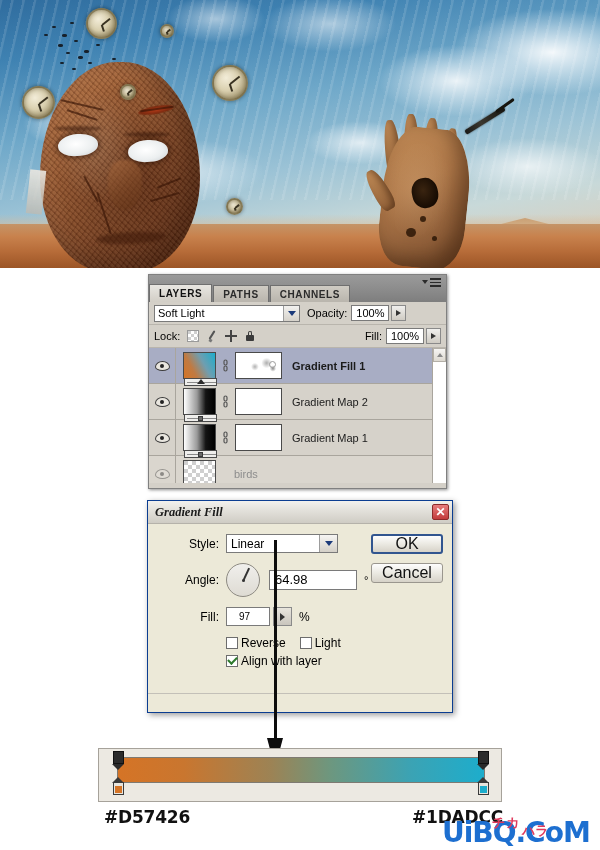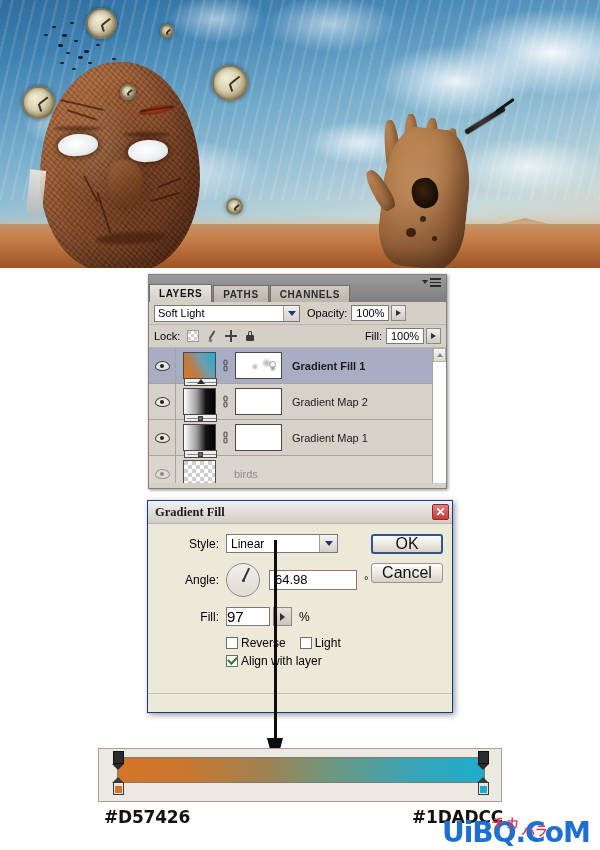--- a/index.html
+++ b/index.html
@@ -320,21 +320,21 @@
     background:#ece9d8;border:1px solid #0b3d91;box-sizing:border-box;
     box-shadow:2px 2px 6px rgba(0,0,0,.4);
     font-size:12px;color:#000;
   }
   .dlg-title{
     height:22px;display:flex;align-items:center;
     background:linear-gradient(180deg,#f2f1ee 0%,#e2e0da 45%,#cfccc4 100%);
     border-bottom:1px solid #b5b2aa;
     padding:0 3px 0 7px;
   }
-  .dlg-title .t{flex:1;font-weight:bold;font-size:12.5px;color:#1b1b1b;font-family:"Liberation Serif",serif;}
+  .dlg-title .t{flex:1;font-weight:bold;font-size:12.5px;color:#1b1b1b;font-family:"Liberation Serif",serif;font-style:italic;}
   .closebtn{
     width:17px;height:16px;box-sizing:border-box;
     background:linear-gradient(180deg,#e87d7d,#c23b3b);
     border:1px solid #8d2a2a;border-radius:2px;
     display:flex;align-items:center;justify-content:center;
     color:#fff;font-size:12px;font-weight:bold;line-height:1;
   }
   .dlg-body{padding:10px 9px 0 9px;position:relative;}
   .frow{display:flex;align-items:center;margin-bottom:10px;}
   .flabel{width:62px;text-align:right;padding-right:7px;font-size:12px;}
@@ -367,21 +367,21 @@
     transform-origin:0 50%;transform:rotate(-65deg);
   }
   .dial .hub{position:absolute;left:50%;top:50%;width:3px;height:3px;margin:-1.5px 0 0 -1.5px;border-radius:50%;background:#333;}
   .angle-input{
     width:88px;height:20px;box-sizing:border-box;background:#fff;border:1px solid #7a7a7a;
     font-size:13px;padding-left:5px;line-height:18px;margin-left:9px;
   }
   .deg{margin-left:7px;font-size:11px;}
   .scale-input{
     width:44px;height:19px;box-sizing:border-box;background:#fff;border:1px solid #7a7a7a;
-    font-size:15px;padding-left:0;line-height:17px;
+    font-size:10px;padding-left:12px;line-height:17px;
   }
   .scale-spin{
     width:19px;height:19px;box-sizing:border-box;margin-left:3px;
     background:linear-gradient(180deg,#e8e5dd,#c9c5bd);border:1px solid #8a8a8a;
     display:flex;align-items:center;justify-content:center;
   }
   .scale-spin .t{border-top:4px solid transparent;border-bottom:4px solid transparent;border-left:5px solid #333;}
   .pct{margin-left:7px;font-size:12px;}
   .cbrow{display:flex;align-items:center;margin-left:69px;margin-bottom:4px;}
   .cb{

